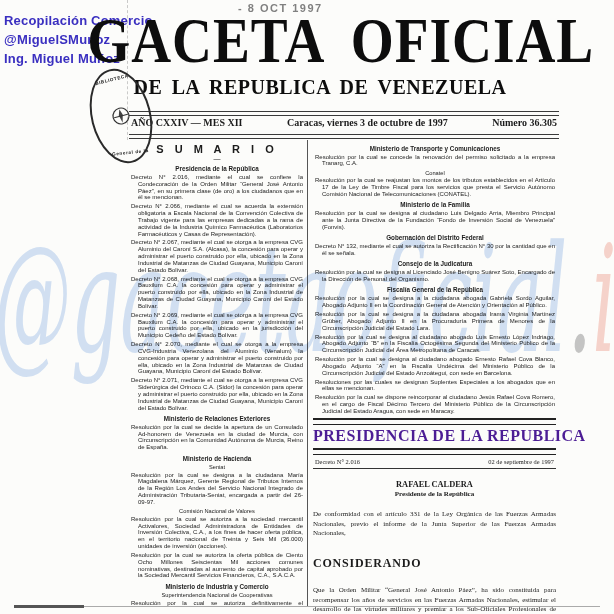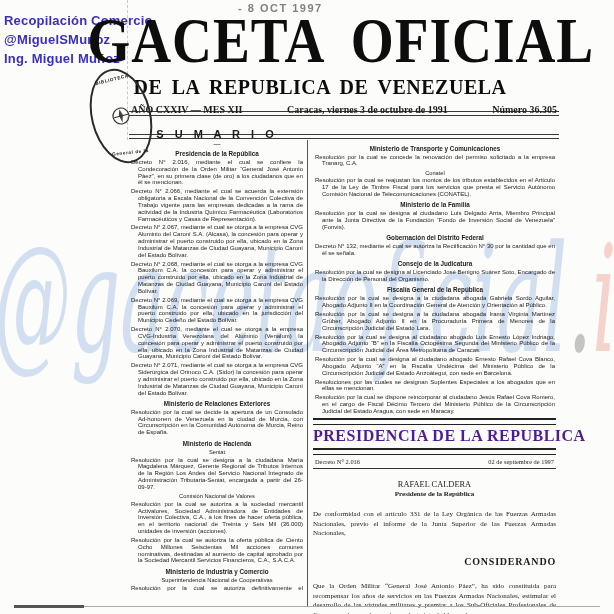--- a/index.html
+++ b/index.html
@@ -15,51 +15,51 @@
   .edge-dash{position:absolute;left:127px;top:0;height:140px;border-left:1px dashed #aaa;opacity:.6;}
   .mast-title{position:absolute;left:80px;top:4px;width:482px;z-index:2;text-align:center;
               font-family:"Liberation Serif",serif;font-weight:bold;font-size:57px;white-space:nowrap;
               letter-spacing:1px;word-spacing:14px;transform:scale(.97,1.12);transform-origin:center top;color:#0d0d0d;}
   .mast-sub{position:absolute;left:100px;top:76px;width:440px;z-index:2;text-align:center;
             font-family:"Liberation Serif",serif;font-weight:bold;font-size:20px;white-space:nowrap;
             letter-spacing:.5px;word-spacing:4px;color:#0d0d0d;}
   .drule{position:absolute;left:129px;width:430px;height:3px;border-top:1.6px solid #3a3a3a;
          border-bottom:1.2px solid #3a3a3a;}
   .drule.a{top:111px;} .drule.b{top:134px;}
-  .infobar{position:absolute;left:131px;top:104px;width:426px;display:flex;justify-content:space-between;
+  .infobar{position:absolute;left:131px;top:117px;width:426px;display:flex;justify-content:space-between;
            font-family:"Liberation Serif",serif;font-weight:bold;font-size:10px;align-items:center;}
   
   .seal{position:absolute;left:91px;top:68px;width:60px;height:96px;z-index:3;
         border:2.2px solid #2a2a2a;border-radius:50%;transform:rotate(-14deg);
         display:flex;flex-direction:column;align-items:center;justify-content:space-between;
         padding:6px 2px;box-sizing:border-box;background:transparent;}
   .seal .arc{font-size:4.6px;font-weight:bold;letter-spacing:.6px;color:#222;text-align:center;}
   .seal .arc.bot{transform:rotate(8deg);}
   
   .sum-title{font-weight:bold;font-size:11px;letter-spacing:4px;text-align:center;margin-bottom:1px;}
   .sum-dash{text-align:center;font-size:7px;line-height:5px;margin-bottom:4px;}
-  .colL{position:absolute;left:131px;top:128px;width:172px;height:463px;overflow:hidden;}
+  .colL{position:absolute;left:131px;top:143px;width:172px;height:463px;overflow:hidden;}
   .colR{position:absolute;left:315px;top:141px;width:240px;height:275px;overflow:hidden;}
   .vdiv{position:absolute;left:307px;top:140px;width:1px;height:466px;background:#555;}
   .sum-h1{font-weight:bold;font-size:6.3px;text-align:center;margin:3.5px 0 2px;}
   .sum-h2{font-size:5.7px;text-align:center;margin:2.5px 0 1.5px;color:#222;}
   .sum-p{font-size:6px;line-height:1.14;text-align:justify;padding-left:7px;text-indent:-7px;
          margin-bottom:2px;position:relative;}
   .sum-p.dash::before{content:"-";position:absolute;left:-5px;top:0;font-size:6px;color:#333;}
   
   .pres{position:absolute;left:313px;top:418px;width:243px;font-family:"Liberation Serif",serif;}
   .p-rule{height:4px;border-top:2.4px solid #222;border-bottom:1.1px solid #222;margin-bottom:2px;}
   .p-rule.thin{border-top:1.2px solid #333;border-bottom:0;height:2px;}
   .p-head{font-weight:bold;font-size:16px;text-align:center;letter-spacing:.5px;white-space:nowrap;
           margin:2px 0 3px;color:#4c1d95;}
   .p-meta{display:flex;justify-content:space-between;font-size:6.4px;margin:3px 2px 3px;color:#222;}
-  .p-author{text-align:center;font-weight:normal;font-size:8.4px;margin-top:9px;}
+  .p-author{text-align:center;font-weight:bold;font-size:8.4px;margin-top:9px;}
   .p-author-title{text-align:center;font-weight:bold;font-size:7px;margin-top:1px;}
   .p-par{font-size:7px;line-height:1.38;text-align:justify;margin-top:12px;color:#1a1a1a;}
-  .p-cons{font-weight:bold;font-size:10px;text-align:right;letter-spacing:.8px;margin:17px 0 15px;font-family:Liberation Serif, serif;}
+  .p-cons{font-weight:bold;font-size:12px;text-align:left;letter-spacing:.8px;margin:17px 0 15px;font-family:Liberation Serif, serif;}
   
   .wm{position:absolute;left:-6px;top:226px;z-index:6;pointer-events:none;white-space:nowrap;
       font-family:"DejaVu Serif",serif;font-style:italic;font-size:148px;line-height:1;
       transform:scaleX(.52);transform-origin:left center;opacity:.5;mix-blend-mode:multiply;}
   
   .brule{position:absolute;left:14px;top:606px;width:586px;height:1px;background:#aaa;}
   .brule-dark{position:absolute;left:14px;top:605px;width:70px;height:3px;background:#555;}
 </style>
 </head>
 <body>
@@ -74,21 +74,21 @@
 
   <div class="datestamp">- 8 OCT 1997</div>
 
   <div class="edge-dash"></div>
   <div class="mast-title">GACETA OFICIAL</div>
   <div class="mast-sub">DE LA REPUBLICA DE VENEZUELA</div>
 
   <div class="drule a"></div>
   <div class="infobar">
     <span>AÑO CXXIV — MES XII</span>
-    <span>Caracas, viernes 3 de octubre de 1991</span>
+    <span>Caracas, viernes 3 de octubre de 1997</span>
     <span>Número 36.305</span>
   </div>
   <div class="drule b"></div>
 
   <div class="seal">
     <div class="arc">BIBLIOTECA</div>
     <svg width="22" height="22" viewBox="0 0 22 22">
       <circle cx="11" cy="11" r="8" fill="none" stroke="#333" stroke-width="1.2"></circle>
       <path d="M11 4 L13 10 L11 18 L9 10 Z" fill="#444"></path>
       <line x1="4" y1="11" x2="18" y2="11" stroke="#333" stroke-width="1"></line>

